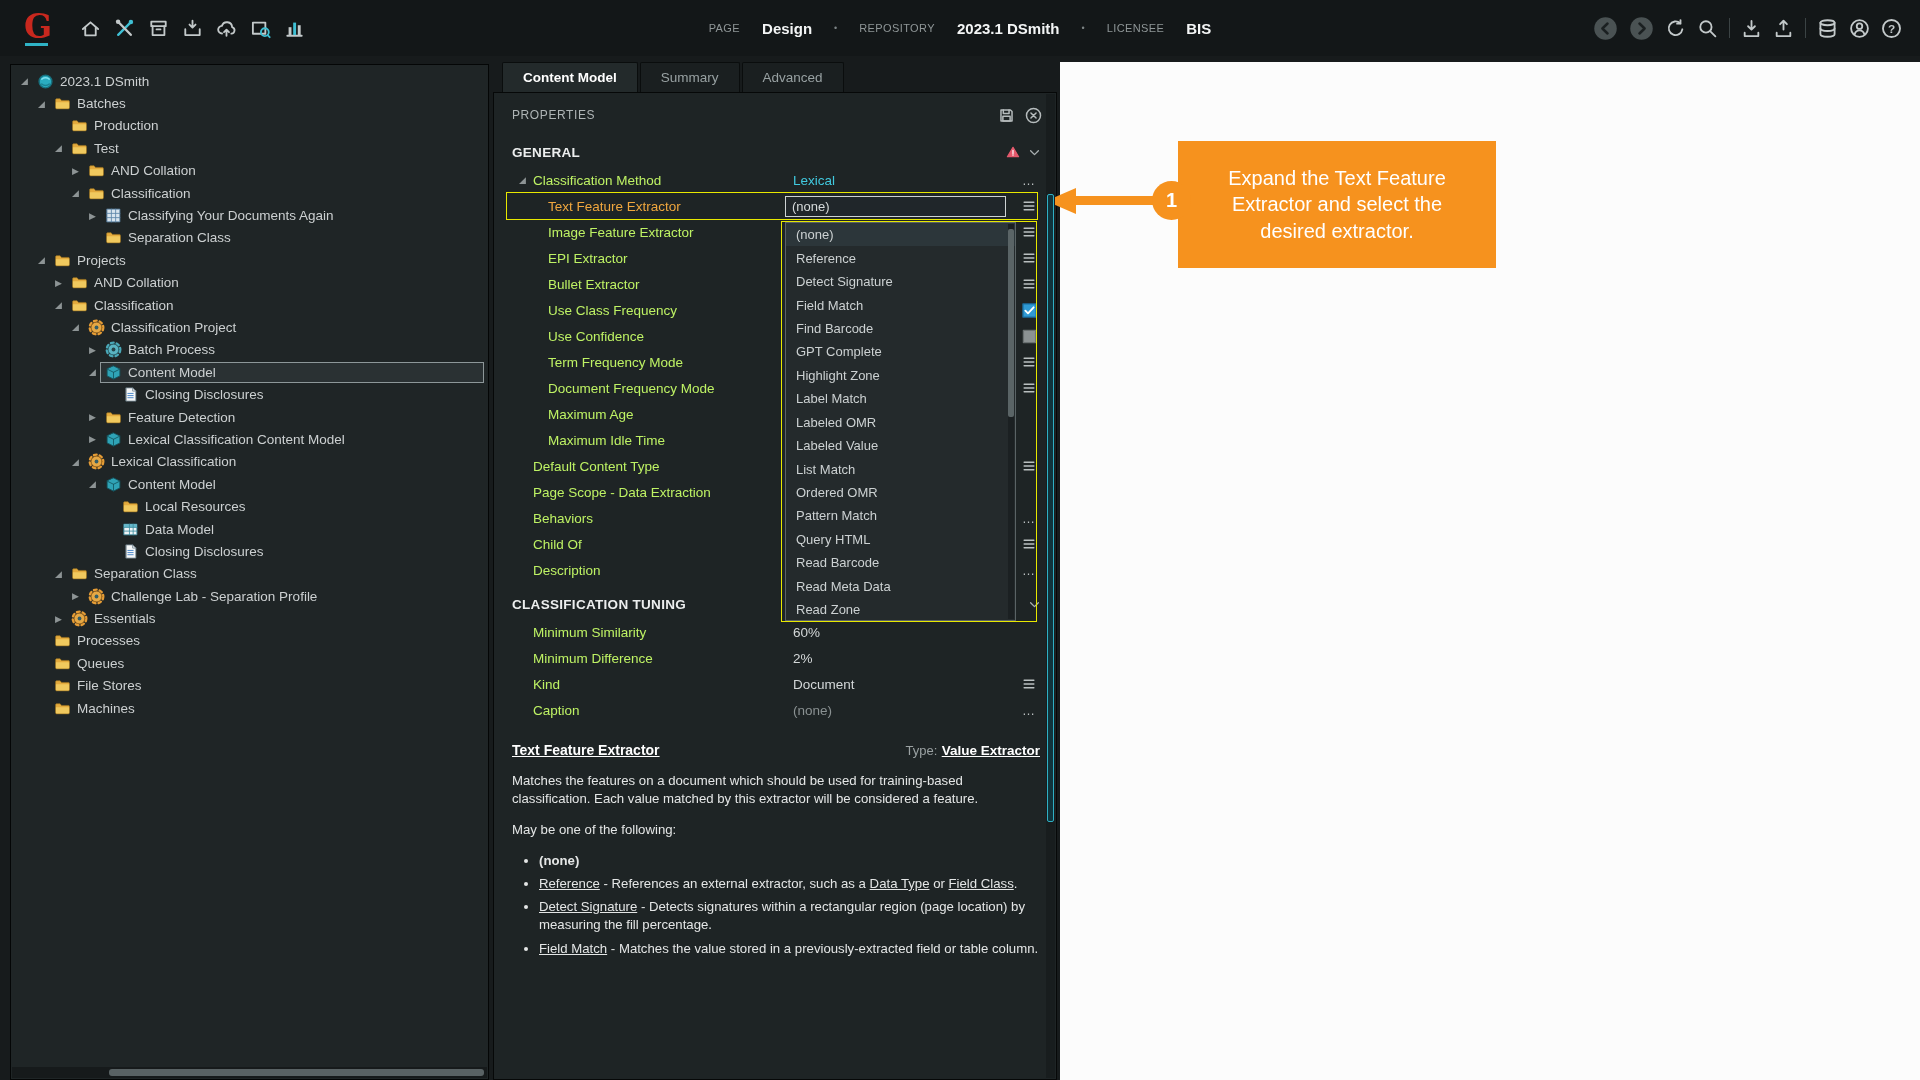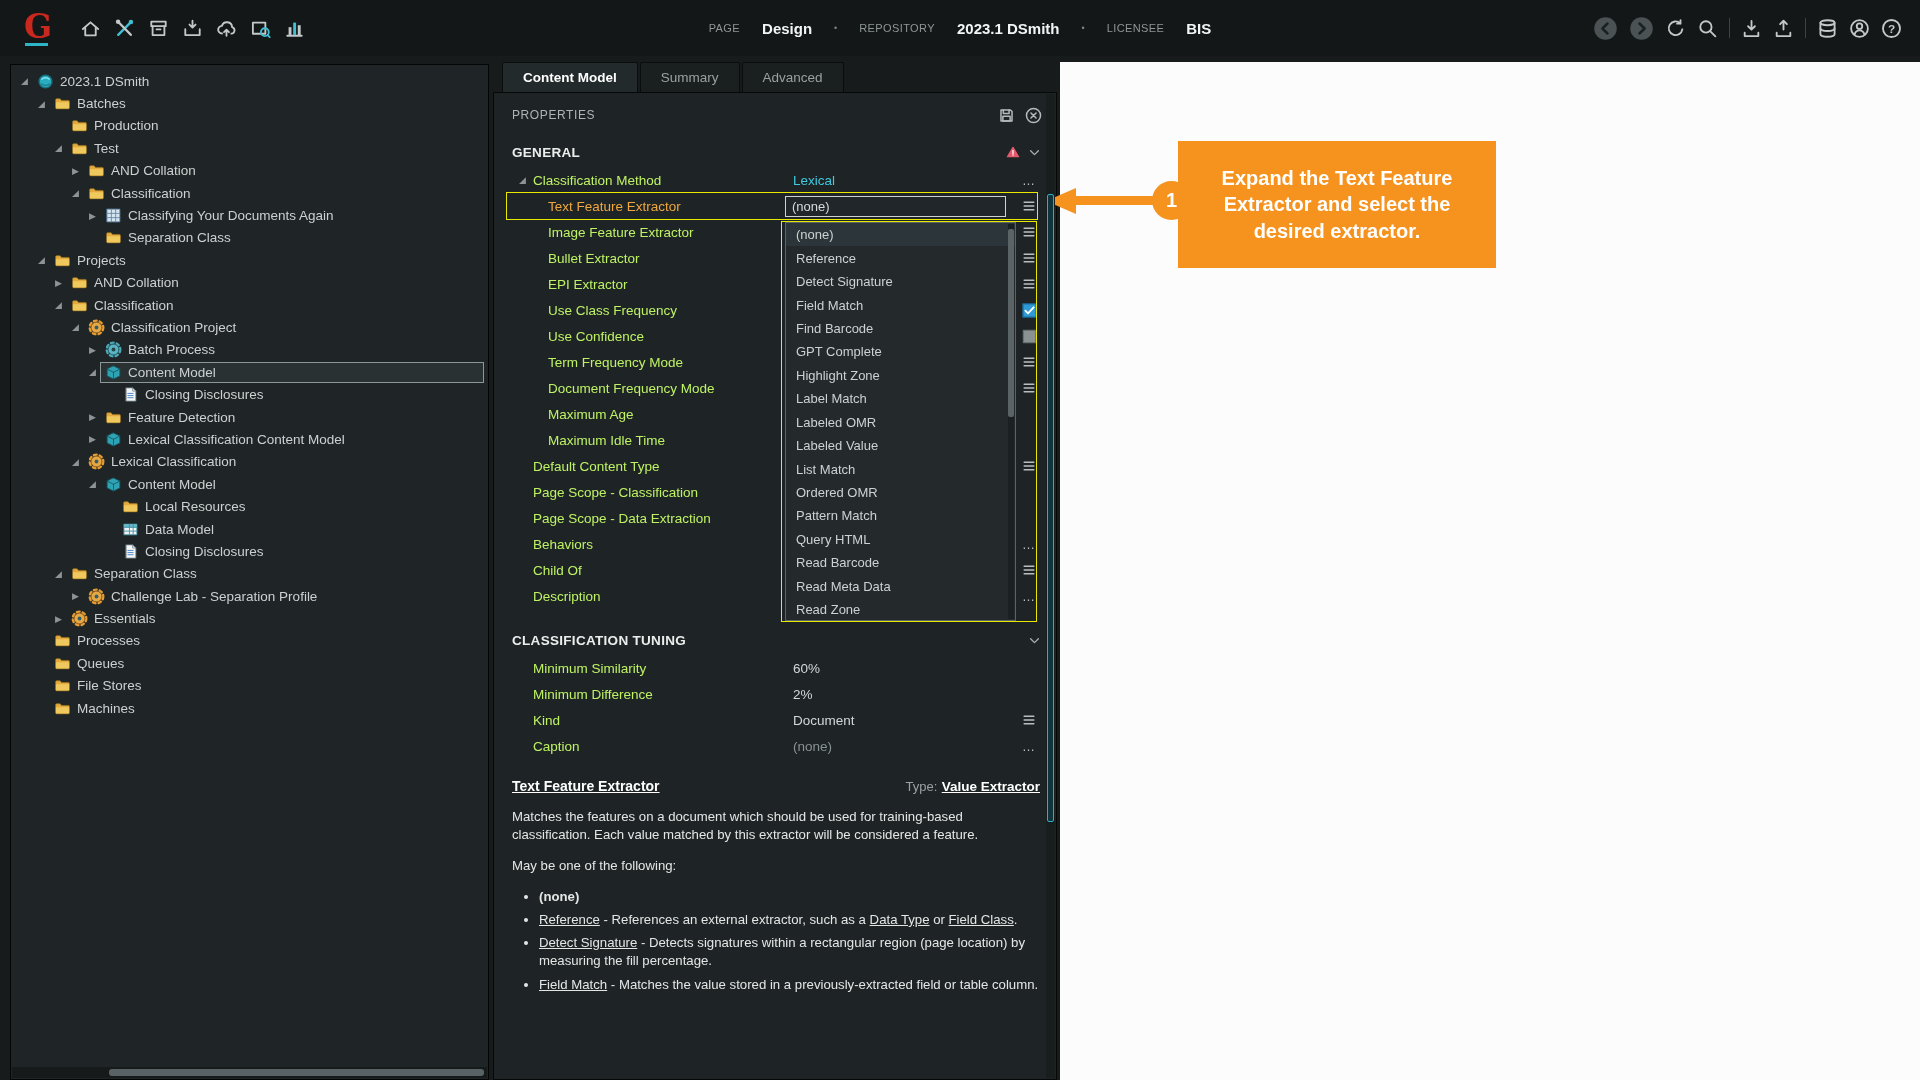--- a/index.html
+++ b/index.html
@@ -36,21 +36,21 @@
   
   .center{position:absolute;left:493px;top:62px;width:564px;bottom:0}
   .tabbar{display:flex;height:30px;gap:2px;padding-left:9px}
   .tab{display:flex;align-items:center;padding:0 20px;font-size:13.5px;color:#98a1a2;background:#1a1f20;border:1px solid #0a0d0d;border-bottom:none;border-radius:2px 2px 0 0}
   .tab.active{background:#232a2b;color:#fff;font-weight:bold}
   .props{position:absolute;top:30px;left:0;right:0;bottom:0;background:#1e2425;border:1px solid #060808;overflow:hidden}
   .props-header{height:44px;display:flex;align-items:center;padding:0 14px 0 18px}
   .ptitle{font-size:12px;color:#aeb4b5;letter-spacing:.6px;flex:1}
   .ph-icon{width:17px;height:17px;color:#b6bcbd;margin-left:10px}
   .psec{display:grid;grid-template-columns:1fr 22px 20px;align-items:center;height:30px;padding:0 12px 0 18px}
-  .psec.mt{margin-top:16px}
+  .psec.mt{margin-top:6px}
   .sname{font-size:13.5px;font-weight:bold;color:#eceeee;letter-spacing:.3px}
   .warn-i{width:14px;height:14px;justify-self:center}
   .chev-i{width:13px;height:13px;justify-self:center;color:#a9b0b1}
   .prow{position:relative;display:grid;grid-template-columns:291px 1fr 30px;align-items:center;height:26px;padding-right:12px}
   .prow.hl{z-index:7}
   .prow.hl::before{content:'';position:absolute;left:12px;right:18px;top:-1px;bottom:-1px;border:1px solid #e8e800;pointer-events:none}
   .pl{display:flex;align-items:center;padding-left:25px;overflow:hidden}
   .pl.l2{padding-left:40px}
   .pexp{width:14px;flex:none;font-size:9px;color:#8d9495;font-family:"DejaVu Sans",sans-serif}
   .plt{font-size:13.5px;color:#bef264;white-space:nowrap}
@@ -83,21 +83,21 @@
   .ht-label{font-size:13px;color:#9aa1a2}
   .ht-value{font-size:13.5px;color:#fff;font-weight:bold;text-decoration:underline}
   .help-p{margin-top:13px;font-size:13.2px;line-height:1.38;color:#e4e6e6;max-width:545px}
   .help-ul{margin:12px 0 0 27px;max-width:520px;list-style:disc}
   .help-ul li{font-size:13.2px;line-height:1.38;color:#e4e6e6;margin-bottom:5px}
   .hb{font-weight:bold}
   .hu{text-decoration:underline}
 
   
   .right-panel{position:absolute;left:1060px;top:62px;right:0;bottom:0;background:#fcfcfc}
-  .callout{position:absolute;left:118px;top:79px;width:318px;height:127px;background:#f6921e;color:#fff;font-size:20px;font-weight:bold;line-height:1.32;display:flex;align-items:center;justify-content:center;text-align:center;padding:0 20px}
+  .callout{position:absolute;left:118px;top:79px;width:318px;height:127px;background:#f6921e;color:#fff;font-size:20px;font-weight:normal;line-height:1.32;display:flex;align-items:center;justify-content:center;text-align:center;padding:0 20px}
   .callout-num{position:absolute;left:92px;top:119px;width:39px;height:39px;border-radius:50%;background:#f6921e;color:#fff;font-size:20px;font-weight:bold;display:flex;align-items:center;justify-content:center;z-index:3}
   .ca-shaft{position:absolute;left:14px;top:134px;width:86px;height:9px;background:#f6921e;z-index:2}
   .ca-head{position:absolute;left:-14px;top:125.5px;width:0;height:0;border-top:13px solid transparent;border-bottom:13px solid transparent;border-right:30px solid #f6921e;z-index:2}
 </style>
 </head>
 <body>
 
 <div class="app">
 
   <header class="topbar">
@@ -669,35 +669,35 @@
               <span class="icon mi">
                 <svg viewBox="0 0 16 16">
                   <path d="M1.5 3h13M1.5 8h13M1.5 13h13" stroke-width="1.8"></path>
                 </svg>
               </span>
             </div>
           </div>
           <div class="prow">
             <div class="pl l2">
               <span class="pexp"></span>
+              <span class="plt">EPI Extractor</span>
+            </div>
+            <div class="pv"></div>
+            <div class="pri">
+              <span class="icon mi">
+                <svg viewBox="0 0 16 16">
+                  <path d="M1.5 3h13M1.5 8h13M1.5 13h13" stroke-width="1.8"></path>
+                </svg>
+              </span>
+            </div>
+          </div>
+          <div class="prow">
+            <div class="pl l2">
+              <span class="pexp"></span>
               <span class="plt">Bullet Extractor</span>
-            </div>
-            <div class="pv"></div>
-            <div class="pri">
-              <span class="icon mi">
-                <svg viewBox="0 0 16 16">
-                  <path d="M1.5 3h13M1.5 8h13M1.5 13h13" stroke-width="1.8"></path>
-                </svg>
-              </span>
-            </div>
-          </div>
-          <div class="prow">
-            <div class="pl l2">
-              <span class="pexp"></span>
-              <span class="plt">EPI Extractor</span>
             </div>
             <div class="pv"></div>
             <div class="pri">
               <span class="icon mi">
                 <svg viewBox="0 0 16 16">
                   <path d="M1.5 3h13M1.5 8h13M1.5 13h13" stroke-width="1.8"></path>
                 </svg>
               </span>
             </div>
           </div>
@@ -780,28 +780,20 @@
               <span class="plt">Default Content Type</span>
             </div>
             <div class="pv"></div>
             <div class="pri">
               <span class="icon mi">
                 <svg viewBox="0 0 16 16">
                   <path d="M1.5 3h13M1.5 8h13M1.5 13h13" stroke-width="1.8"></path>
                 </svg>
               </span>
             </div>
-          </div>
-          <div class="prow">
-            <div class="pl">
-              <span class="pexp"></span>
-              <span class="plt">Page Scope - Classification</span>
-            </div>
-            <div class="pv"></div>
-            <div class="pri"></div>
           </div>
           <div class="prow">
             <div class="pl">
               <span class="pexp"></span>
               <span class="plt">Page Scope - Data Extraction</span>
             </div>
             <div class="pv"></div>
             <div class="pri"></div>
           </div>
           <div class="prow">

